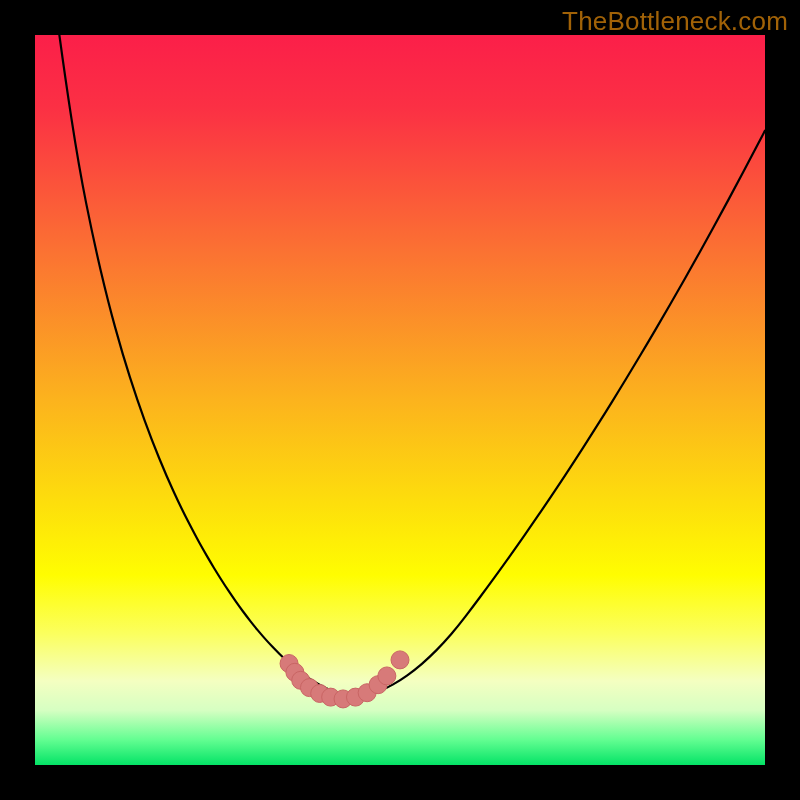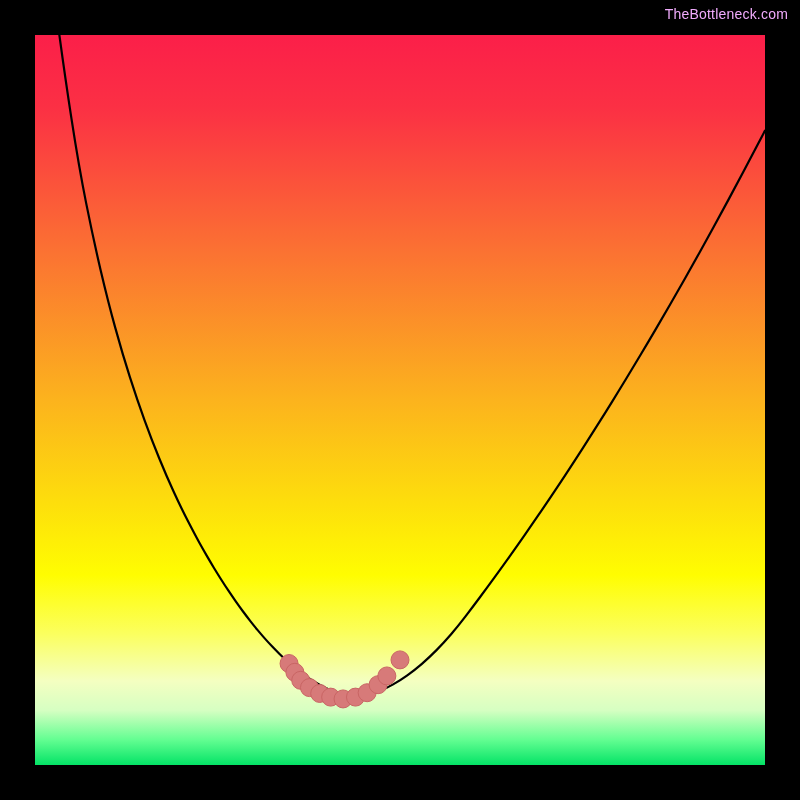--- a/index.html
+++ b/index.html
@@ -31,22 +31,22 @@
     position: absolute;
     left: 0;
     top: 0;
     width: 730px;
     height: 730px;
   }
   .watermark {
     position: absolute;
     top: 6px;
     right: 12px;
-    color: #f0abfc;
-    font-size: 14px;
+    color: #a16207;
+    font-size: 26px;
     font-weight: 500;
     letter-spacing: 0.2px;
     user-select: none;
   }
   svg.curves {
     position: absolute;
     left: 0;
     top: 0;
     width: 730px;
     height: 730px;

